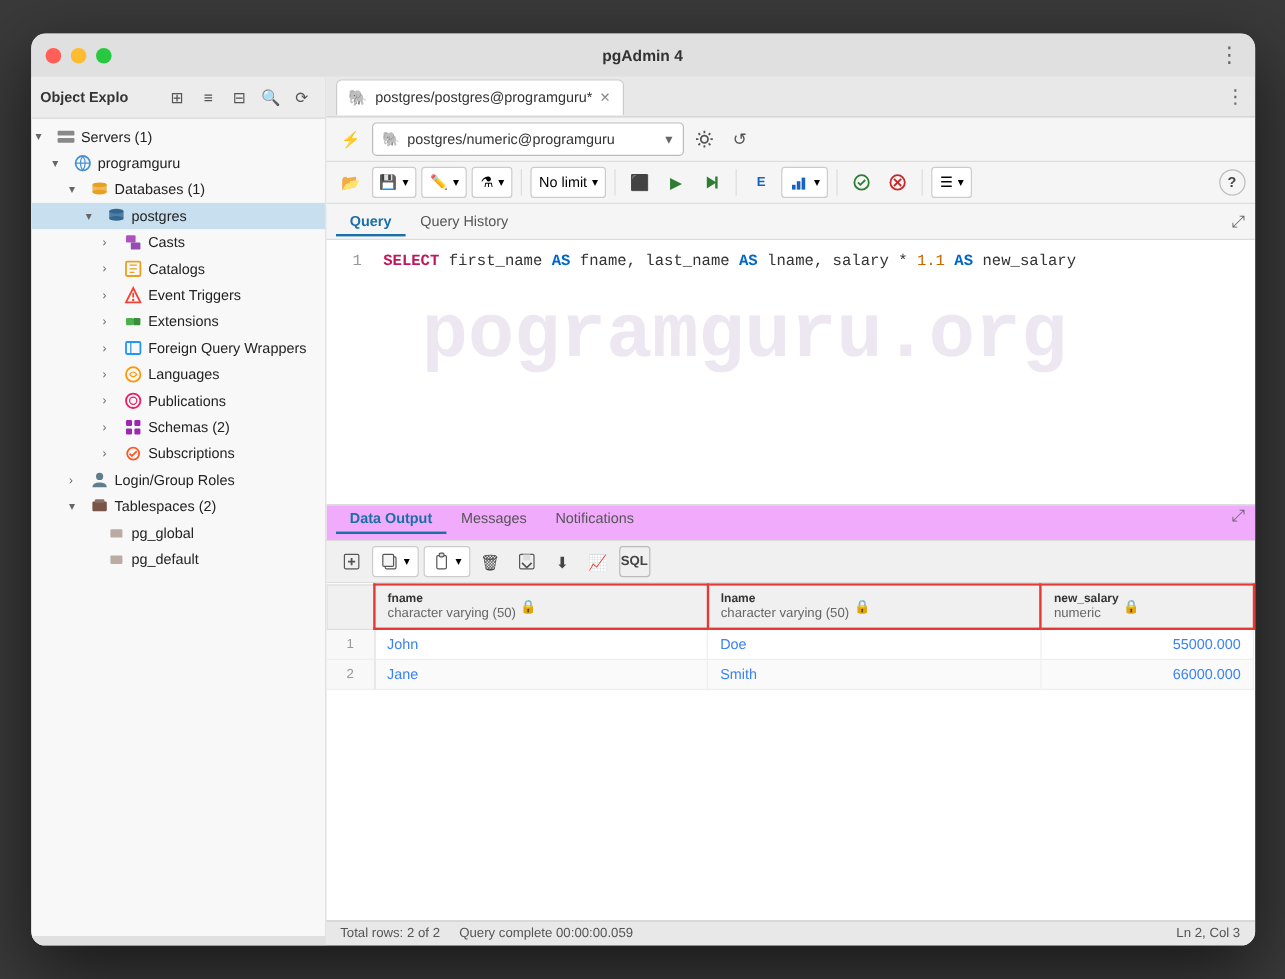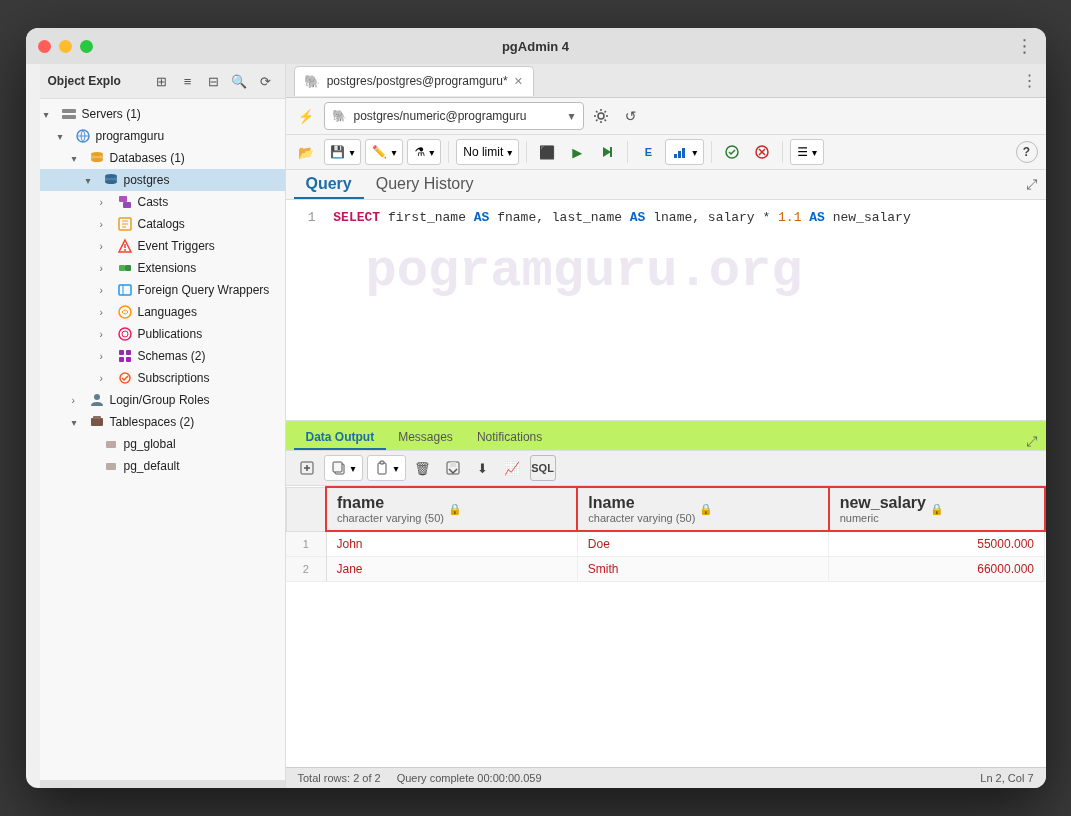--- a/index.html
+++ b/index.html
@@ -62,21 +62,20 @@
       overflow: hidden;
     }
     
     .sidebar {
       width: 246px;
       background: #f8f8f8;
       border-right: 1px solid #ddd;
       display: flex;
       flex-direction: column;
       overflow: hidden;
-      margin-left: 14px;
     }
     .sidebar-header {
       display: flex;
       align-items: center;
       padding: 6px 8px;
       background: #ececec;
       border-bottom: 1px solid #ddd;
       gap: 4px;
     }
     .sidebar-header-title {
@@ -230,21 +229,21 @@
     .editor-tabs {
       display: flex;
       align-items: center;
       padding: 0 8px;
       background: #f5f5f5;
       border-bottom: 1px solid #ddd;
       height: 30px;
     }
     .editor-tab {
       padding: 4px 12px;
-      font-size: 16px;
+      font-size: 12px;
       cursor: pointer;
       color: #555;
       border-bottom: 2px solid transparent;
     }
     .editor-tab.active {
       color: #1a6fa8;
       border-bottom: 2px solid #1a6fa8;
       font-weight: 600;
     }
     .editor-expand {
@@ -277,40 +276,40 @@
     }
     .kw-select { color: #be185d; font-weight: 600; }
     .kw-as { color: #0066cc; font-weight: 600; }
     .kw-from { color: #0066cc; font-weight: 600; }
     .num { color: #cc6600; }
     
     .watermark {
       position: absolute;
       top: 30px;
       left: 80px;
-      font-size: 52px;
+      font-size: 64px;
       font-weight: 900;
       color: rgba(180, 160, 200, 0.25);
       pointer-events: none;
       user-select: none;
       white-space: nowrap;
     }
     
     .data-panel {
       display: flex;
       flex-direction: column;
       flex: 1;
       overflow: hidden;
       border-top: 1px solid #ddd;
     }
     .data-tabs {
       display: flex;
-      align-items: flex-end;
+      align-items: flex-start;
       padding: 0 8px;
-      background: #bef264;
+      background: #f0abfc;
       border-bottom: 1px solid #ddd;
       height: 30px;
     }
     .data-tab {
       padding: 4px 12px;
       font-size: 12px;
       cursor: pointer;
       color: #555;
       border-bottom: 2px solid transparent;
     }
@@ -349,30 +348,30 @@
       background: #f0f0f0;
     }
     thead th {
       padding: 6px 10px;
       border: 1px solid #ddd;
       font-weight: 600;
       color: #333;
       text-align: left;
       white-space: nowrap;
     }
-    thead th .col-header-name { font-weight: 600; font-size: 16px; }
+    thead th .col-header-name { font-weight: 600; font-size: 10px; }
     thead th .col-header-type { font-weight: 400; font-size: 11px; color: #666; }
     thead th .col-header-inner { display: flex; align-items: center; gap: 4px; }
     .lock-icon { color: #999; font-size: 11px; }
     tbody tr { border-bottom: 1px solid #eee; }
     tbody tr:nth-child(even) { background: #fafafa; }
     tbody td {
       padding: 5px 10px;
       border-right: 1px solid #eee;
-      color: #b91c1c;
+      color: #3b82f6;
     }
     .row-num {
       color: #999;
       width: 30px;
       text-align: center;
       background: #f8f8f8;
       border-right: 1px solid #ddd;
       font-size: 11px;
     }
     
@@ -830,17 +829,17 @@
               </tr>
             </tbody>
           </table>
         </div>
       </div>
 
       <div class="status-bar">
         <span>Total rows: 2 of 2</span>
         <span>Query complete 00:00:00.059</span>
         <div class="status-spacer"></div>
-        <span>Ln 2, Col 7</span>
+        <span>Ln 2, Col 3</span>
       </div>
     </div>
   </div>
 </div>
 
 </body></html>

